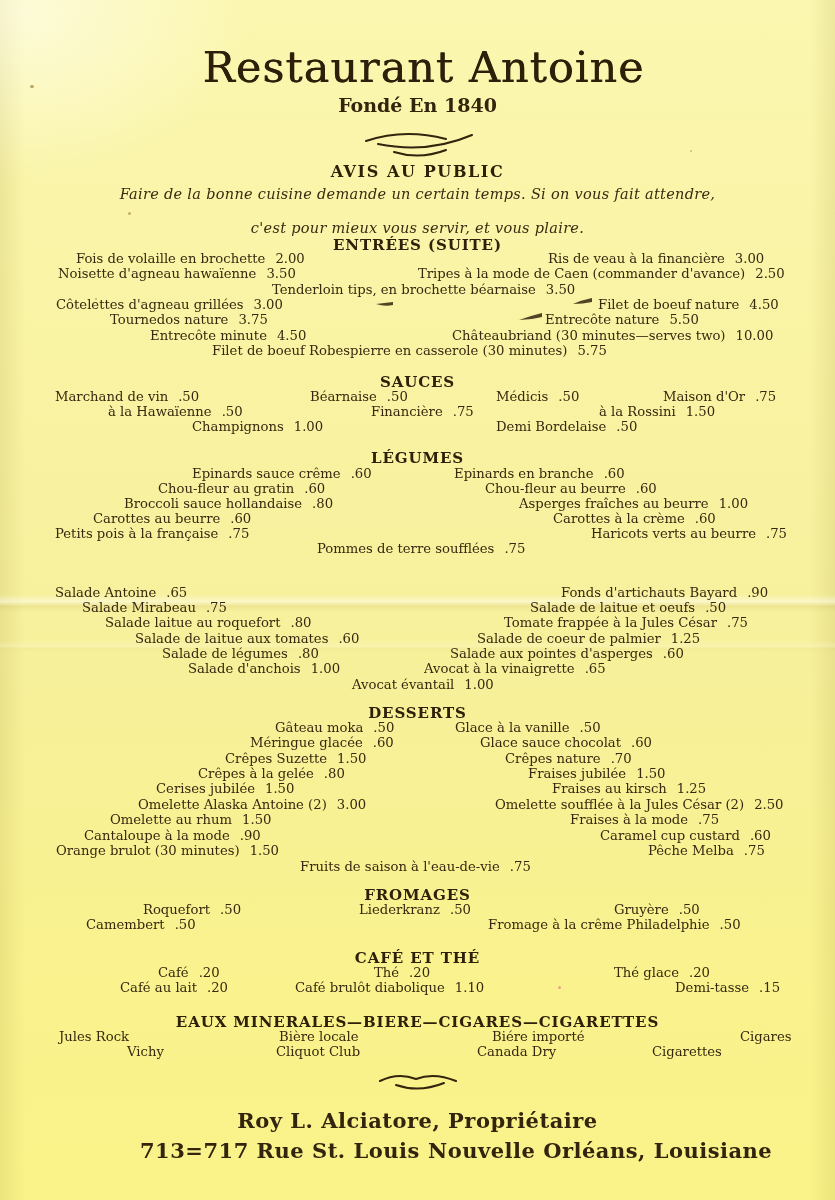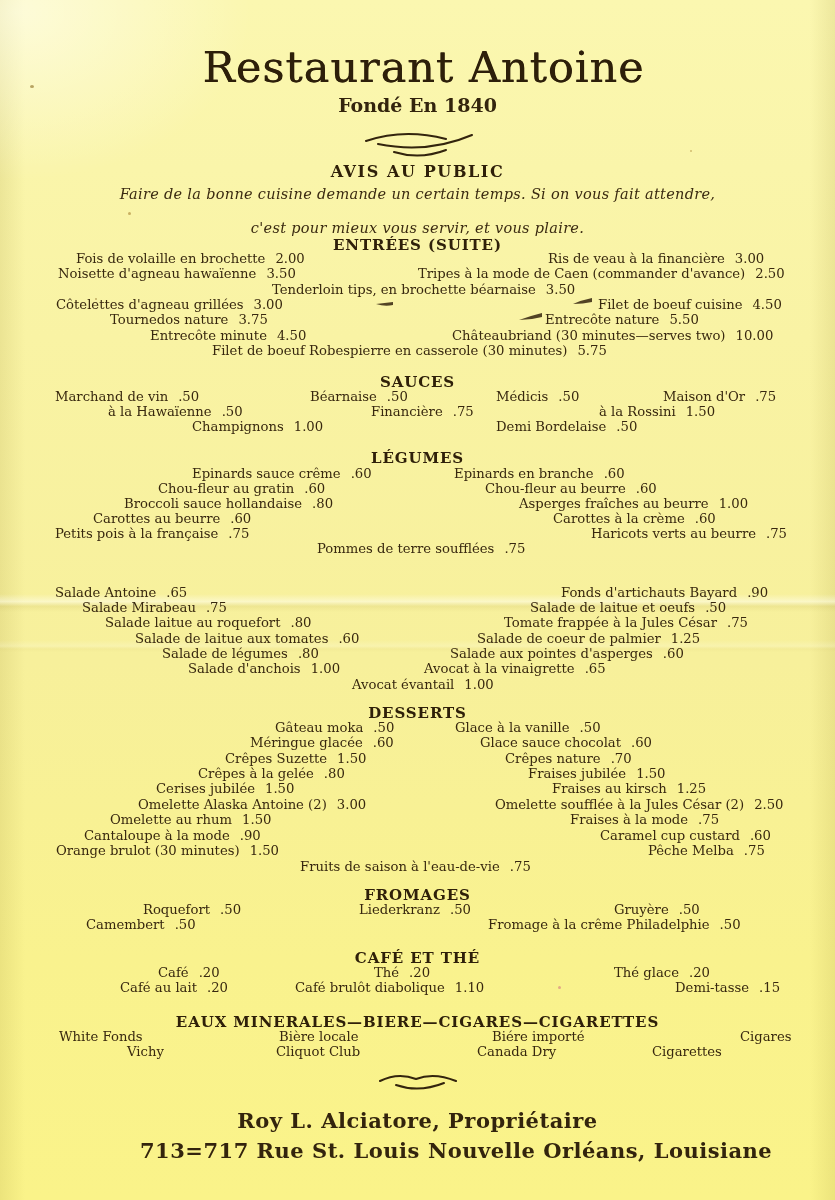--- a/index.html
+++ b/index.html
@@ -79,21 +79,21 @@
   <div class="footer-addr" style="left:140px;top:1138px;">713=717 Rue St. Louis</div>
   <div class="footer-addr" style="left:428px;top:1138px;">Nouvelle Orléans, Louisiane</div>
 
 <div class="sec-title" style="top: 236px;">ENTRÉES (SUITE)</div>
     <div class="item" style="left: 76px; top: 251px;"><span class="nm">Fois de volaille en brochette</span><span class="pr">2.00</span></div>
     <div class="item" style="left: 548px; top: 251px;"><span class="nm">Ris de veau à la financière</span><span class="pr">3.00</span></div>
     <div class="item" style="left: 58px; top: 266px;"><span class="nm">Noisette d'agneau hawaïenne</span><span class="pr">3.50</span></div>
     <div class="item" style="left: 418px; top: 266px;"><span class="nm">Tripes à la mode de Caen (commander d'avance)</span><span class="pr">2.50</span></div>
     <div class="item" style="left: 272px; top: 282px;"><span class="nm">Tenderloin tips, en brochette béarnaise</span><span class="pr">3.50</span></div>
     <div class="item" style="left: 56px; top: 297px;"><span class="nm">Côtelettes d'agneau grillées</span><span class="pr">3.00</span></div>
-    <div class="item" style="left: 598px; top: 297px;"><span class="nm">Filet de boeuf cuisine</span><span class="pr">4.50</span></div>
+    <div class="item" style="left: 598px; top: 297px;"><span class="nm">Filet de boeuf nature</span><span class="pr">4.50</span></div>
     <div class="item" style="left: 110px; top: 312px;"><span class="nm">Tournedos nature</span><span class="pr">3.75</span></div>
     <div class="item" style="left: 545px; top: 312px;"><span class="nm">Entrecôte nature</span><span class="pr">5.50</span></div>
     <div class="item" style="left: 150px; top: 328px;"><span class="nm">Entrecôte minute</span><span class="pr">4.50</span></div>
     <div class="item" style="left: 452px; top: 328px;"><span class="nm">Châteaubriand (30 minutes—serves two)</span><span class="pr">10.00</span></div>
     <div class="item" style="left: 212px; top: 343px;"><span class="nm">Filet de boeuf Robespierre en casserole (30 minutes)</span><span class="pr">5.75</span></div>
     <div class="sec-title" style="top: 373px;">SAUCES</div>
     <div class="item" style="left: 55px; top: 389px;"><span class="nm">Marchand de vin</span><span class="pr">.50</span></div>
     <div class="item" style="left: 310px; top: 389px;"><span class="nm">Béarnaise</span><span class="pr">.50</span></div>
     <div class="item" style="left: 496px; top: 389px;"><span class="nm">Médicis</span><span class="pr">.50</span></div>
     <div class="item" style="left: 663px; top: 389px;"><span class="nm">Maison d'Or</span><span class="pr">.75</span></div>
@@ -154,21 +154,21 @@
     <div class="item" style="left: 86px; top: 917px;"><span class="nm">Camembert</span><span class="pr">.50</span></div>
     <div class="item" style="left: 488px; top: 917px;"><span class="nm">Fromage à la crême Philadelphie</span><span class="pr">.50</span></div>
     <div class="sec-title" style="top: 949px;">CAFÉ ET THÉ</div>
     <div class="item" style="left: 158px; top: 965px;"><span class="nm">Café</span><span class="pr">.20</span></div>
     <div class="item" style="left: 374px; top: 965px; text-align: center;"><span class="nm">Thé</span><span class="pr">.20</span></div>
     <div class="item" style="left: 614px; top: 965px;"><span class="nm">Thé glace</span><span class="pr">.20</span></div>
     <div class="item" style="left: 120px; top: 980px;"><span class="nm">Café au lait</span><span class="pr">.20</span></div>
     <div class="item" style="left: 295px; top: 980px;"><span class="nm">Café brulôt diabolique</span><span class="pr">1.10</span></div>
     <div class="item" style="left: 675px; top: 980px;"><span class="nm">Demi-tasse</span><span class="pr">.15</span></div>
     <div class="sec-title" style="top: 1013px;">EAUX MINERALES—BIERE—CIGARES—CIGARETTES</div>
-    <div class="item" style="left: 59px; top: 1029px;"><span class="nm">White Fonds</span></div>
+    <div class="item" style="left: 59px; top: 1029px;"><span class="nm">Jules Rock</span></div>
     <div class="item" style="left: 279px; top: 1029px;"><span class="nm">Bière locale</span></div>
     <div class="item" style="left: 492px; top: 1029px;"><span class="nm">Biére importé</span></div>
     <div class="item" style="left: 740px; top: 1029px;"><span class="nm">Cigares</span></div>
     <div class="item" style="left: 127px; top: 1044px;"><span class="nm">Vichy</span></div>
     <div class="item" style="left: 276px; top: 1044px;"><span class="nm">Cliquot Club</span></div>
     <div class="item" style="left: 477px; top: 1044px;"><span class="nm">Canada Dry</span></div>
     <div class="item" style="left: 652px; top: 1044px;"><span class="nm">Cigarettes</span></div>
     <svg width="22" height="10" viewBox="0 0 22 10" class="pen-mark" style="left: 374px; top: 298px;">
       <path d="M2,6 L19,4 L19,7 Q11,9 2,6 Z" fill="#3a2a12" opacity="0.88"></path>
     </svg>

